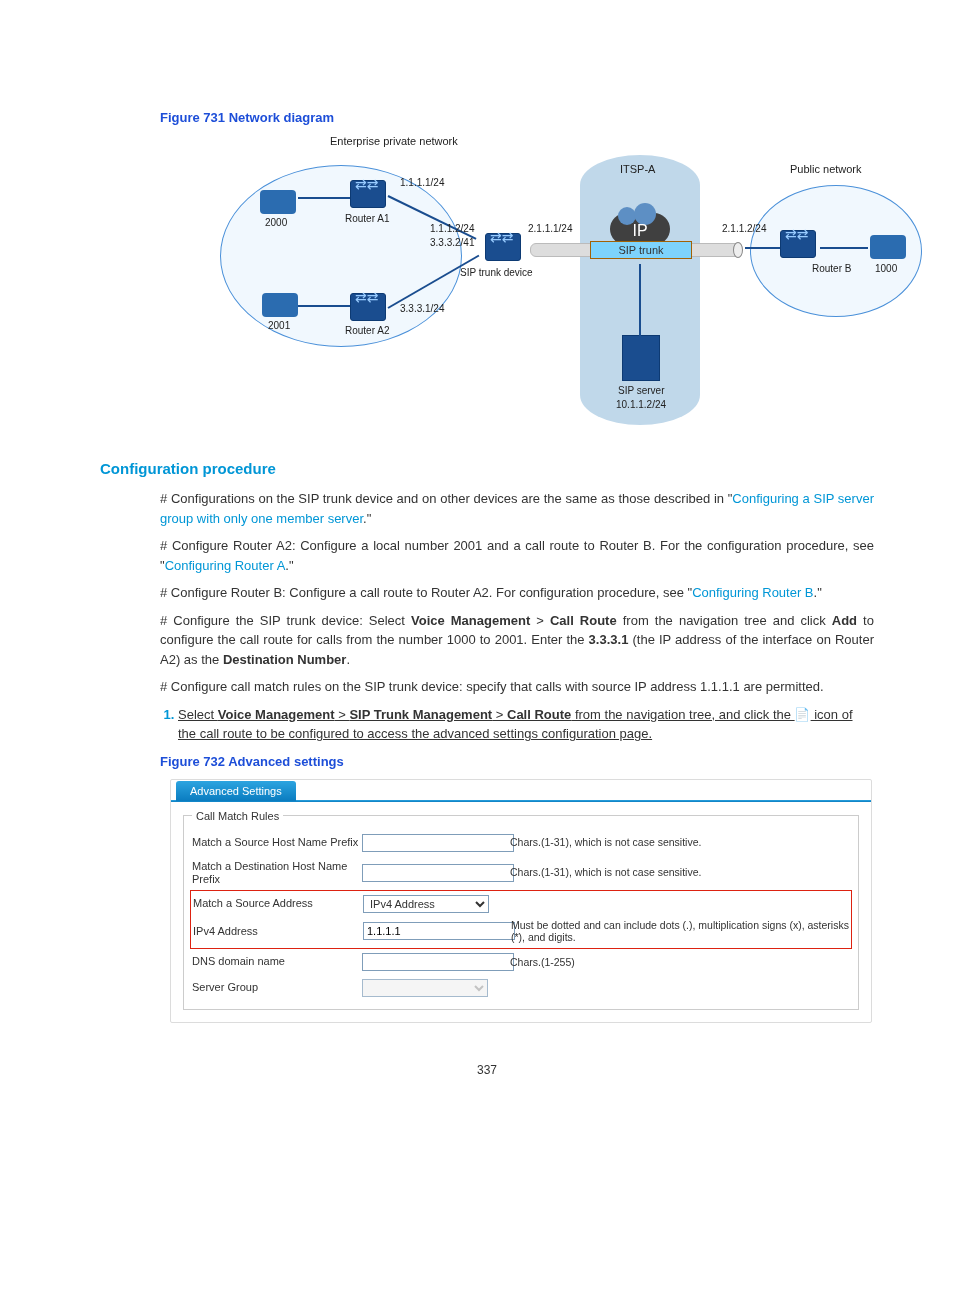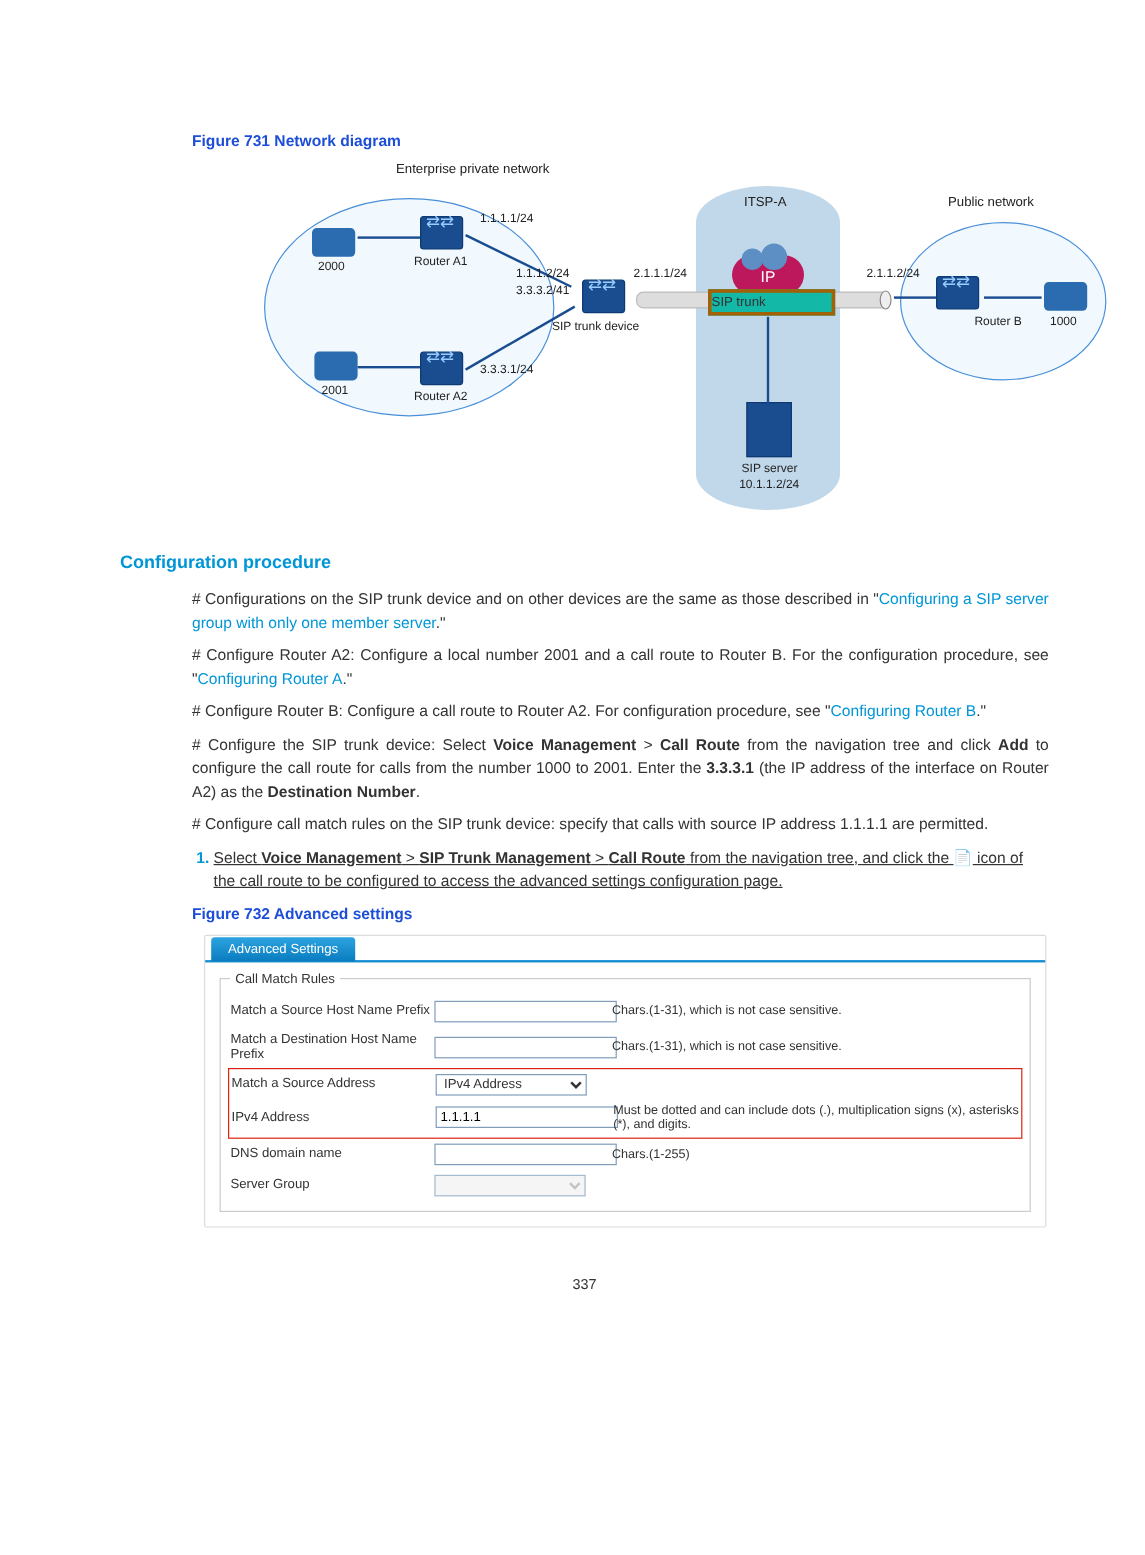--- a/index.html
+++ b/index.html
@@ -88,26 +88,26 @@
     position: absolute;
     top: -2px;
     left: 4px;
   }
   .cloud {
     position: absolute;
     left: 390px;
     top: 78px;
     width: 60px;
     height: 32px;
-    background: #be185d;
+    background: #404040;
     border-radius: 20px;
     color: #fff;
     text-align: center;
     line-height: 36px;
-    font-size: 13px;
+    font-size: 16px;
   }
   .cloud::before {
     content: "";
     position: absolute;
     width: 18px;
     height: 18px;
     background: #5d8fc4;
     border-radius: 50%;
     top: -6px;
     left: 8px;
@@ -161,22 +161,23 @@
   }
   .lbl.big {
     font-size: 11px;
   }
   .sip-trunk-label {
     position: absolute;
     left: 370px;
     top: 106px;
     width: 100px;
     height: 16px;
-    background: #14b8a6;
-    border: 3px solid #a16207;
+    background: #7dd3fc;
+    border: 1px solid #a16207;
+    text-align: center;
     font-size: 11px;
     line-height: 16px;
   }
   p.body {
     margin: 8px 0 8px 60px;
     line-height: 1.5;
     text-align: justify;
   }
   a.inline {
     color: #0096d6;

